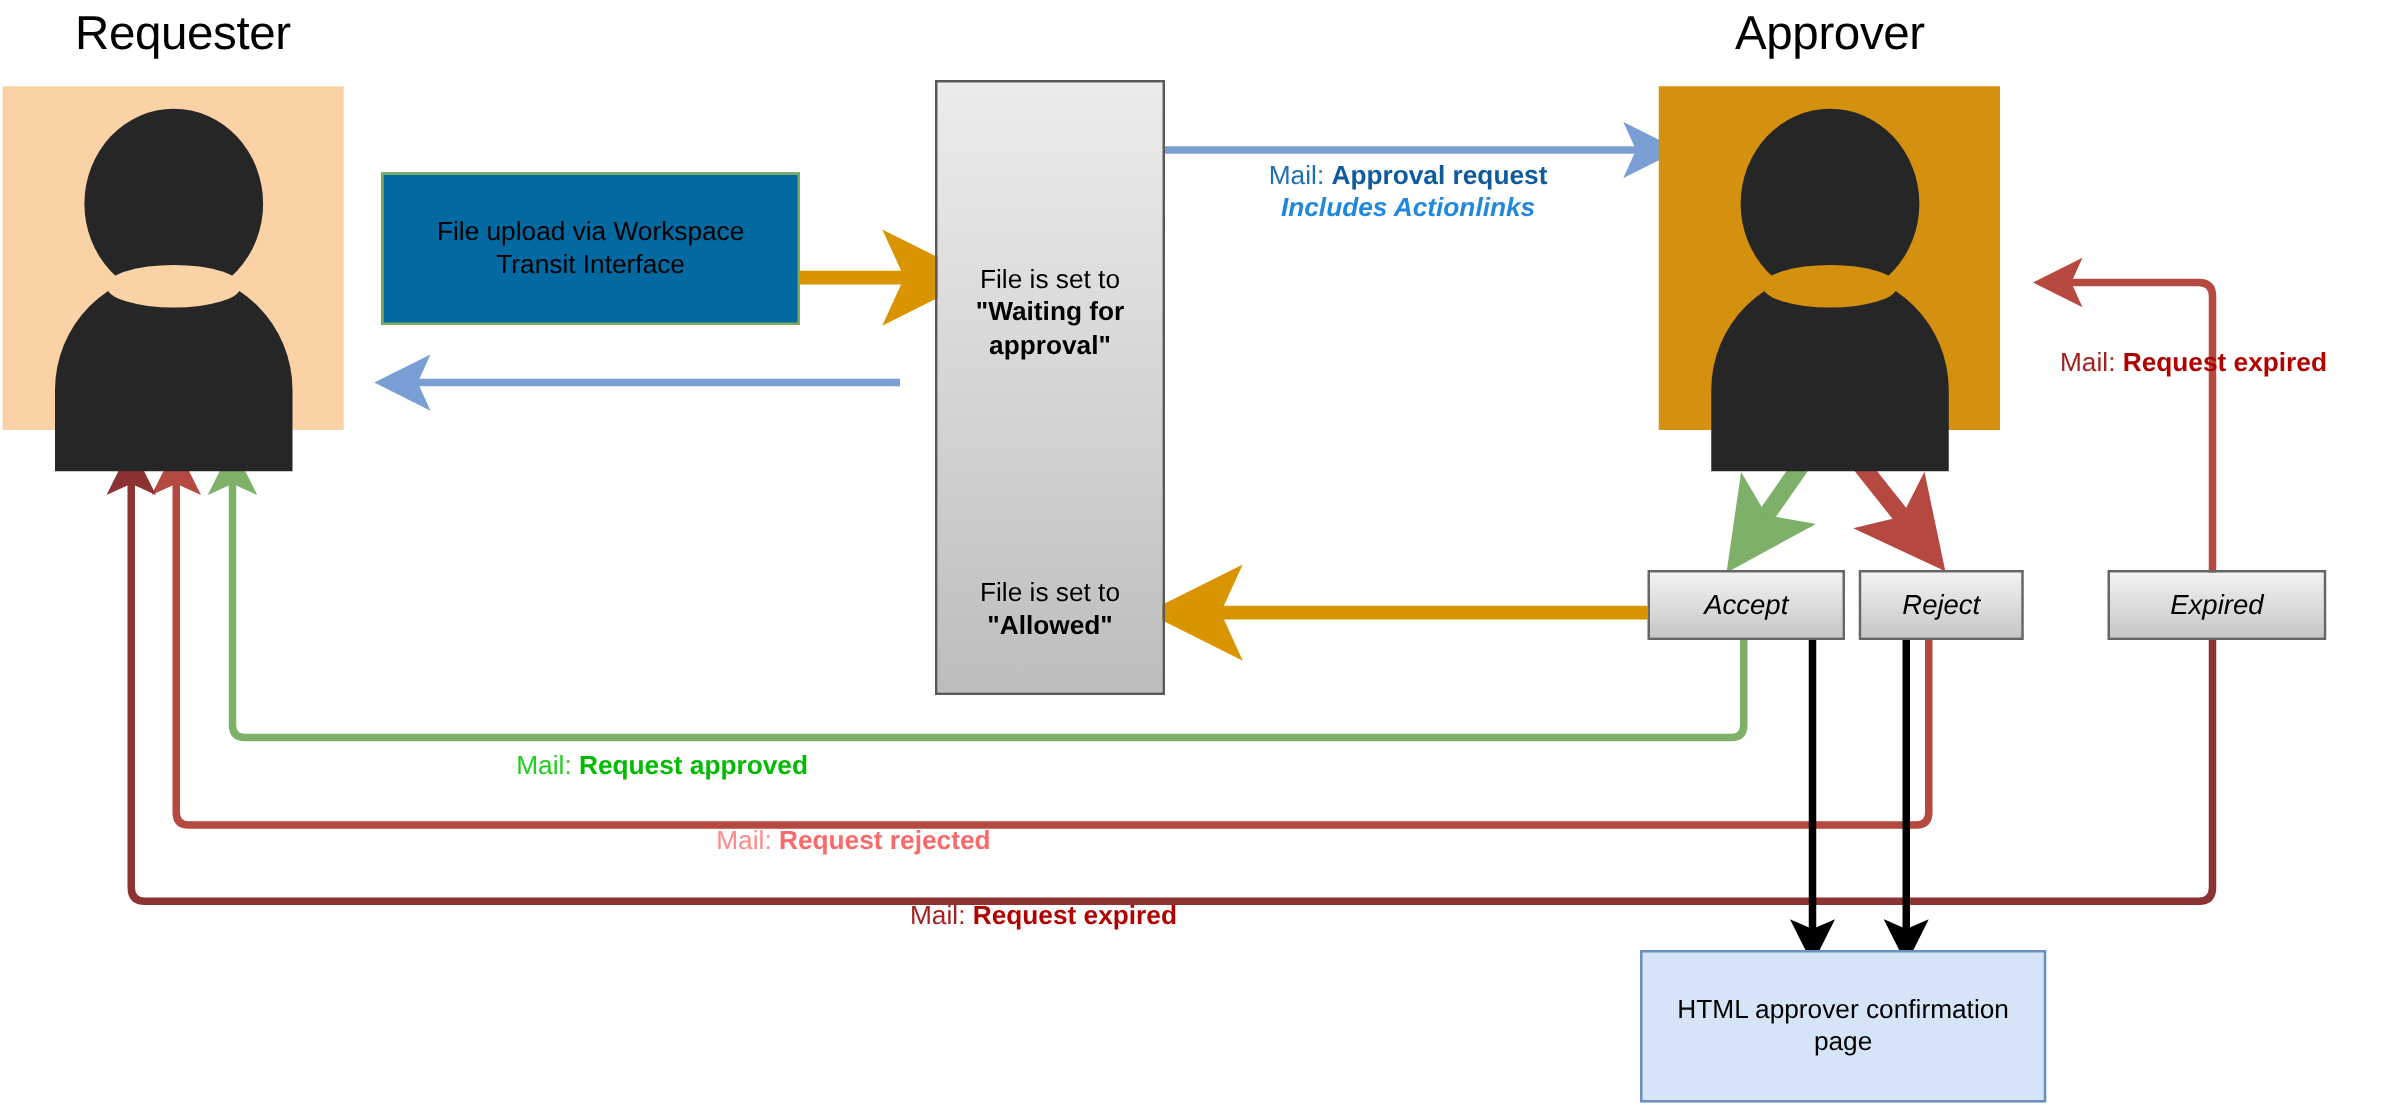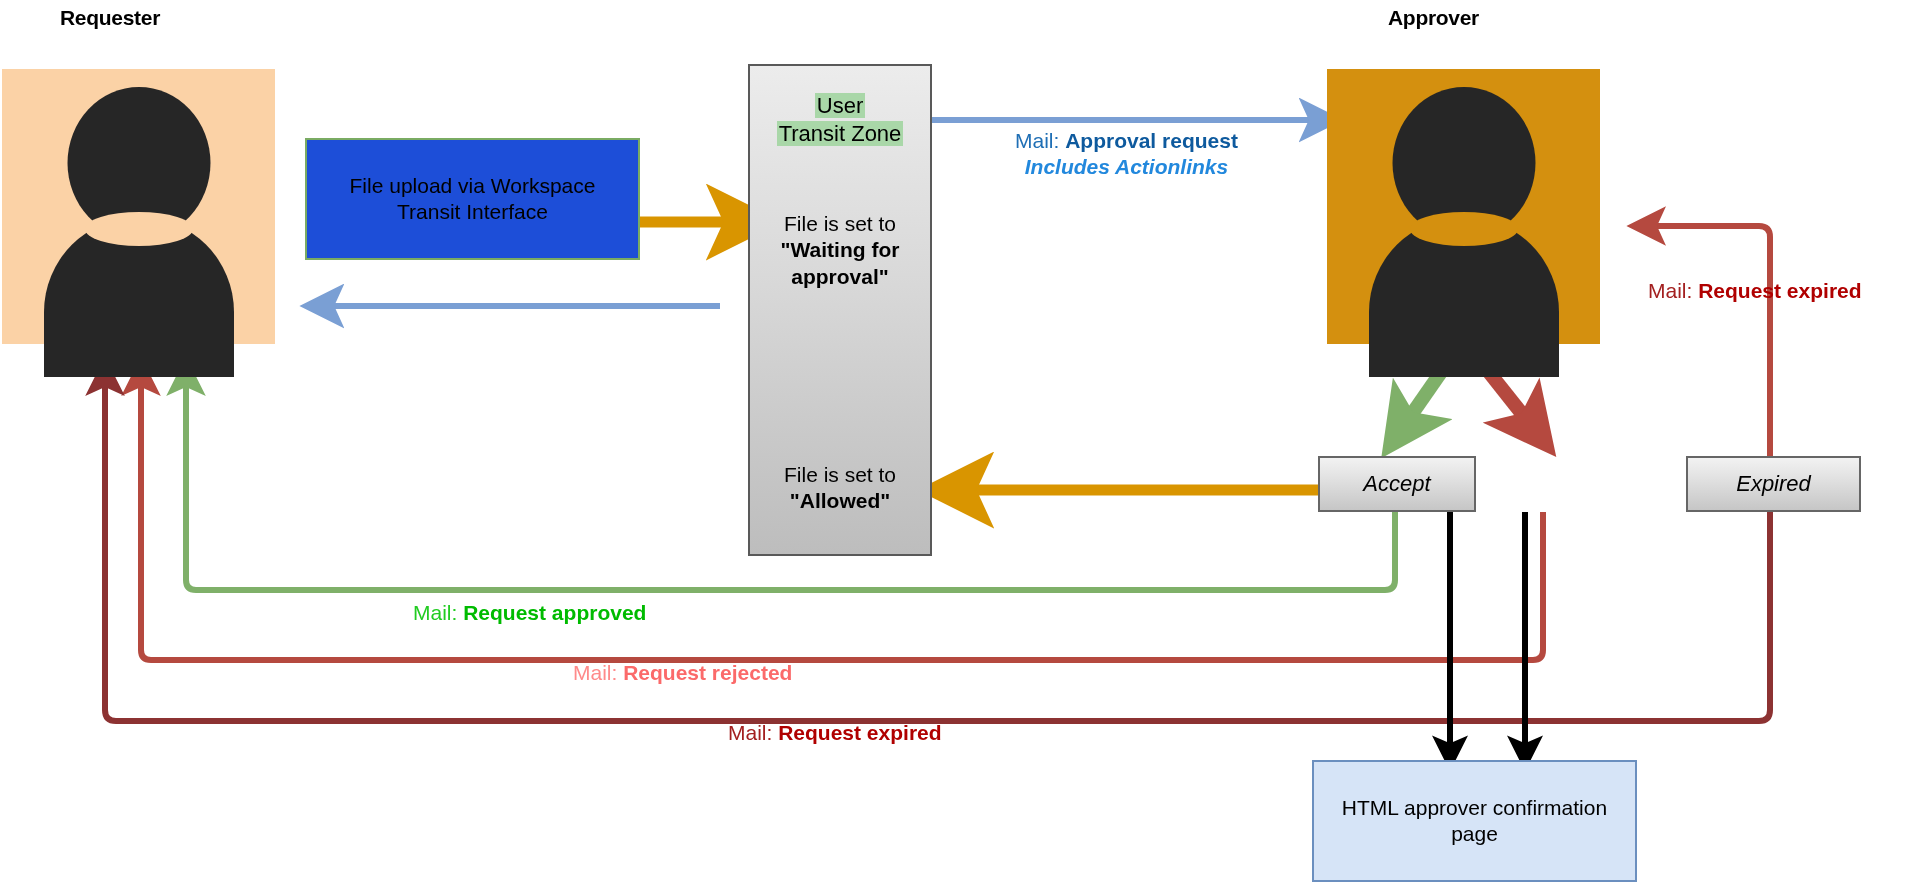--- a/index.html
+++ b/index.html
@@ -22,22 +22,22 @@
     position: absolute;
     left: 0; top: 0;
     width: 1922px;
     height: 884px;
     pointer-events: none;
   }
 
   
   .actor-title {
     position: absolute;
-    font-weight: bold;
-    font-size: 21px;
+    font-weight: normal;
+    font-size: 38px;
     color: #000000;
     letter-spacing: -0.3px;
     white-space: nowrap;
   }
   .actor-box {
     position: absolute;
     display: flex;
     align-items: flex-end;
     justify-content: center;
   }
@@ -62,21 +62,21 @@
     box-sizing: border-box;
     display: flex;
     align-items: center;
     justify-content: center;
     text-align: center;
     font-size: 21px;
     color: #000000;
     line-height: 1.22;
   }
   .node-green {
-    background: #1d4ed8;
+    background: #0369a1;
     border: 2px solid #7aab63;
   }
   .node-blue {
     background: #d6e4f7;
     border: 2px solid #6b8fbf;
   }
   .node-btn {
     background: linear-gradient(180deg, #f2f2f2 0%, #e2e2e2 38%, #c6c6c6 100%);
     border: 2px solid #666666;
     font-size: 22px;
@@ -206,38 +206,35 @@
     <div class="person-glyph">
       <div class="person-head" style="left:50%; top:18px; width:143px; height:152px; transform:translateX(-50%);"></div>
       <div class="person-body" style="left:50%; top:148px; width:190px; height:160px; transform:translateX(-50%); border-radius:95px 95px 0 0;"></div>
       <div class="person-body" style="left:50%; top:143px; width:108px; height:34px; transform:translateX(-50%); border-radius:50%; background:#d4900f;"></div>
     </div>
   </div>
 
   <div class="node node-green" style="left:305px; top:138px; width:335px; height:122px; padding:0 18px;">File upload via Workspace Transit Interface</div>
 
   <div class="transit-zone" style="left:748px; top:64px; width:184px; height:492px;">
-    <div class="tz-title" style="top:26px;">
-      <span>User</span><br>
-      <span>Transit Zone</span>
-    </div>
 
     <div class="tz-state" style="top:145px;">
       <span>File is set to</span><br>
       <b>"Waiting for approval"</b>
     </div>
 
     <div class="tz-state" style="top:396px;">
       <span>File is set to</span><br>
       <b>"Allowed"</b>
     </div>
   </div>
 
   <div class="node node-btn" style="left:1318px; top:456px; width:158px; height:56px;">Accept</div>
 
+  <div class="node node-btn" style="left:1487px; top:456px; width:132px; height:56px;">Reject</div>
 
   <div class="node node-btn" style="left:1686px; top:456px; width:175px; height:56px;">Expired</div>
 
   <div class="node node-blue" style="left:1312px; top:760px; width:325px; height:122px; padding:0 26px;">HTML approver confirmation page</div>
 
   <div class="edge-label lbl-blue" style="left:1015px; top:128px;">
     <span class="lead">Mail: </span><span class="em">Approval request</span>
     <span class="sub">Includes Actionlinks</span>
   </div>
 

